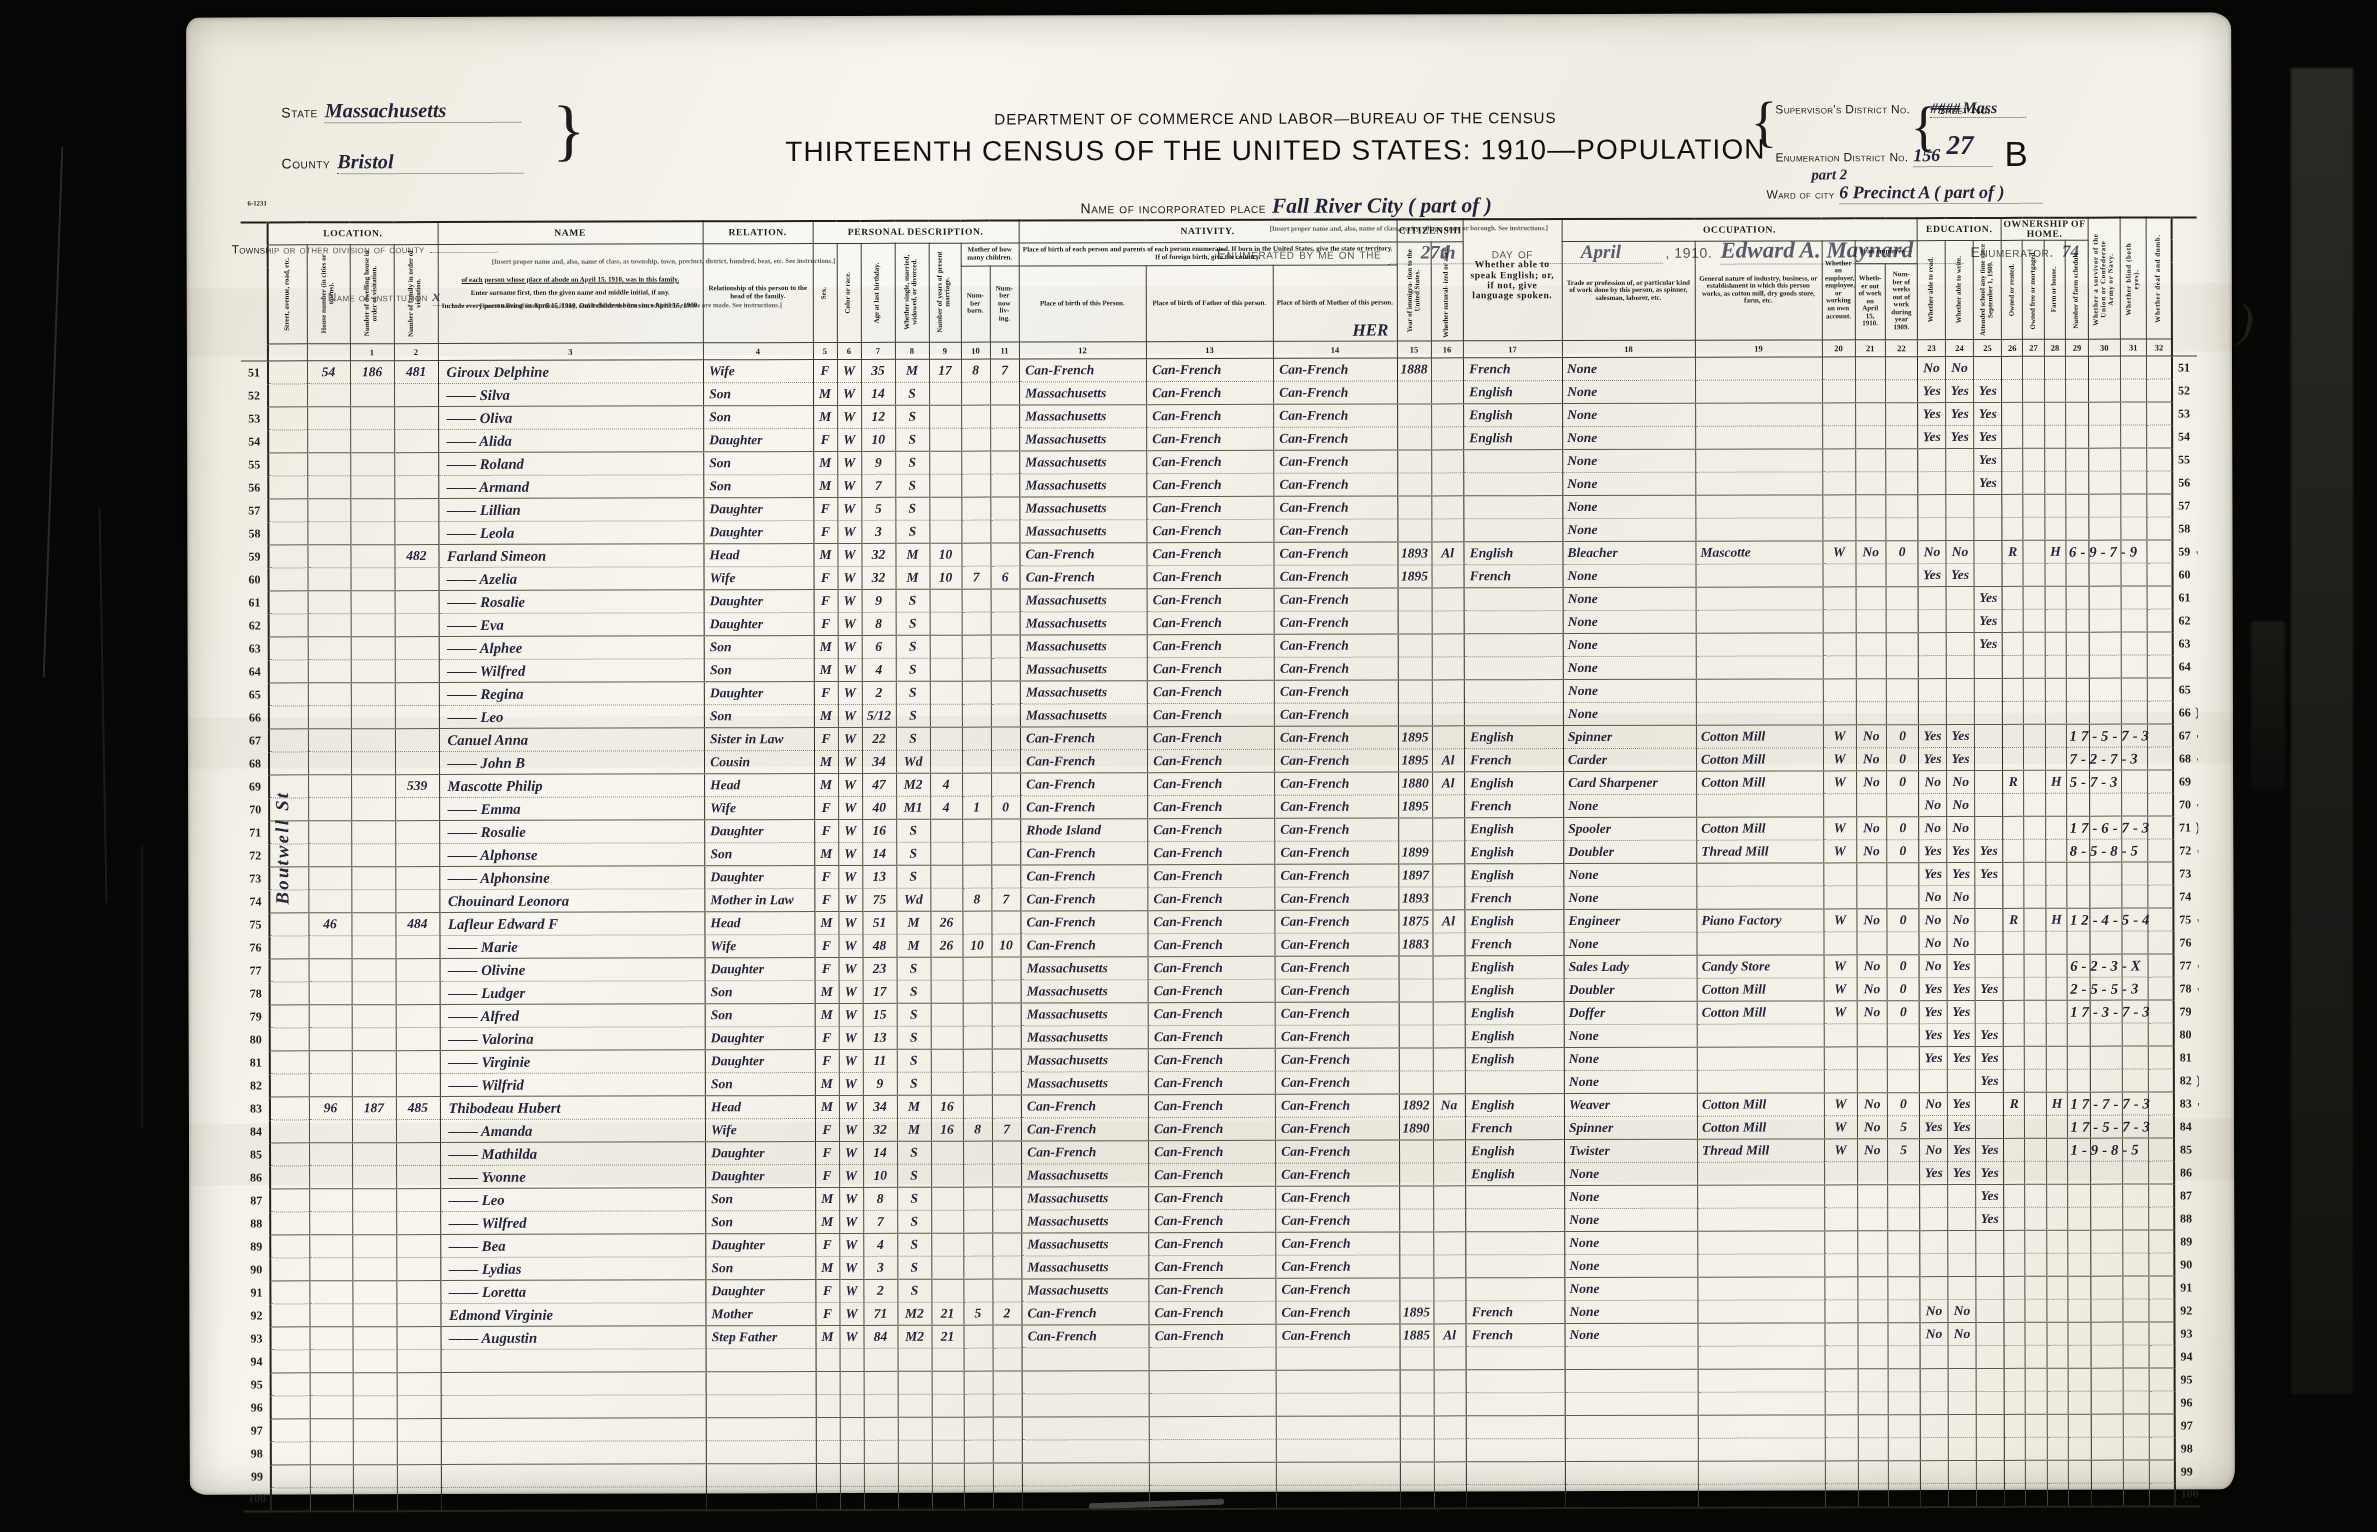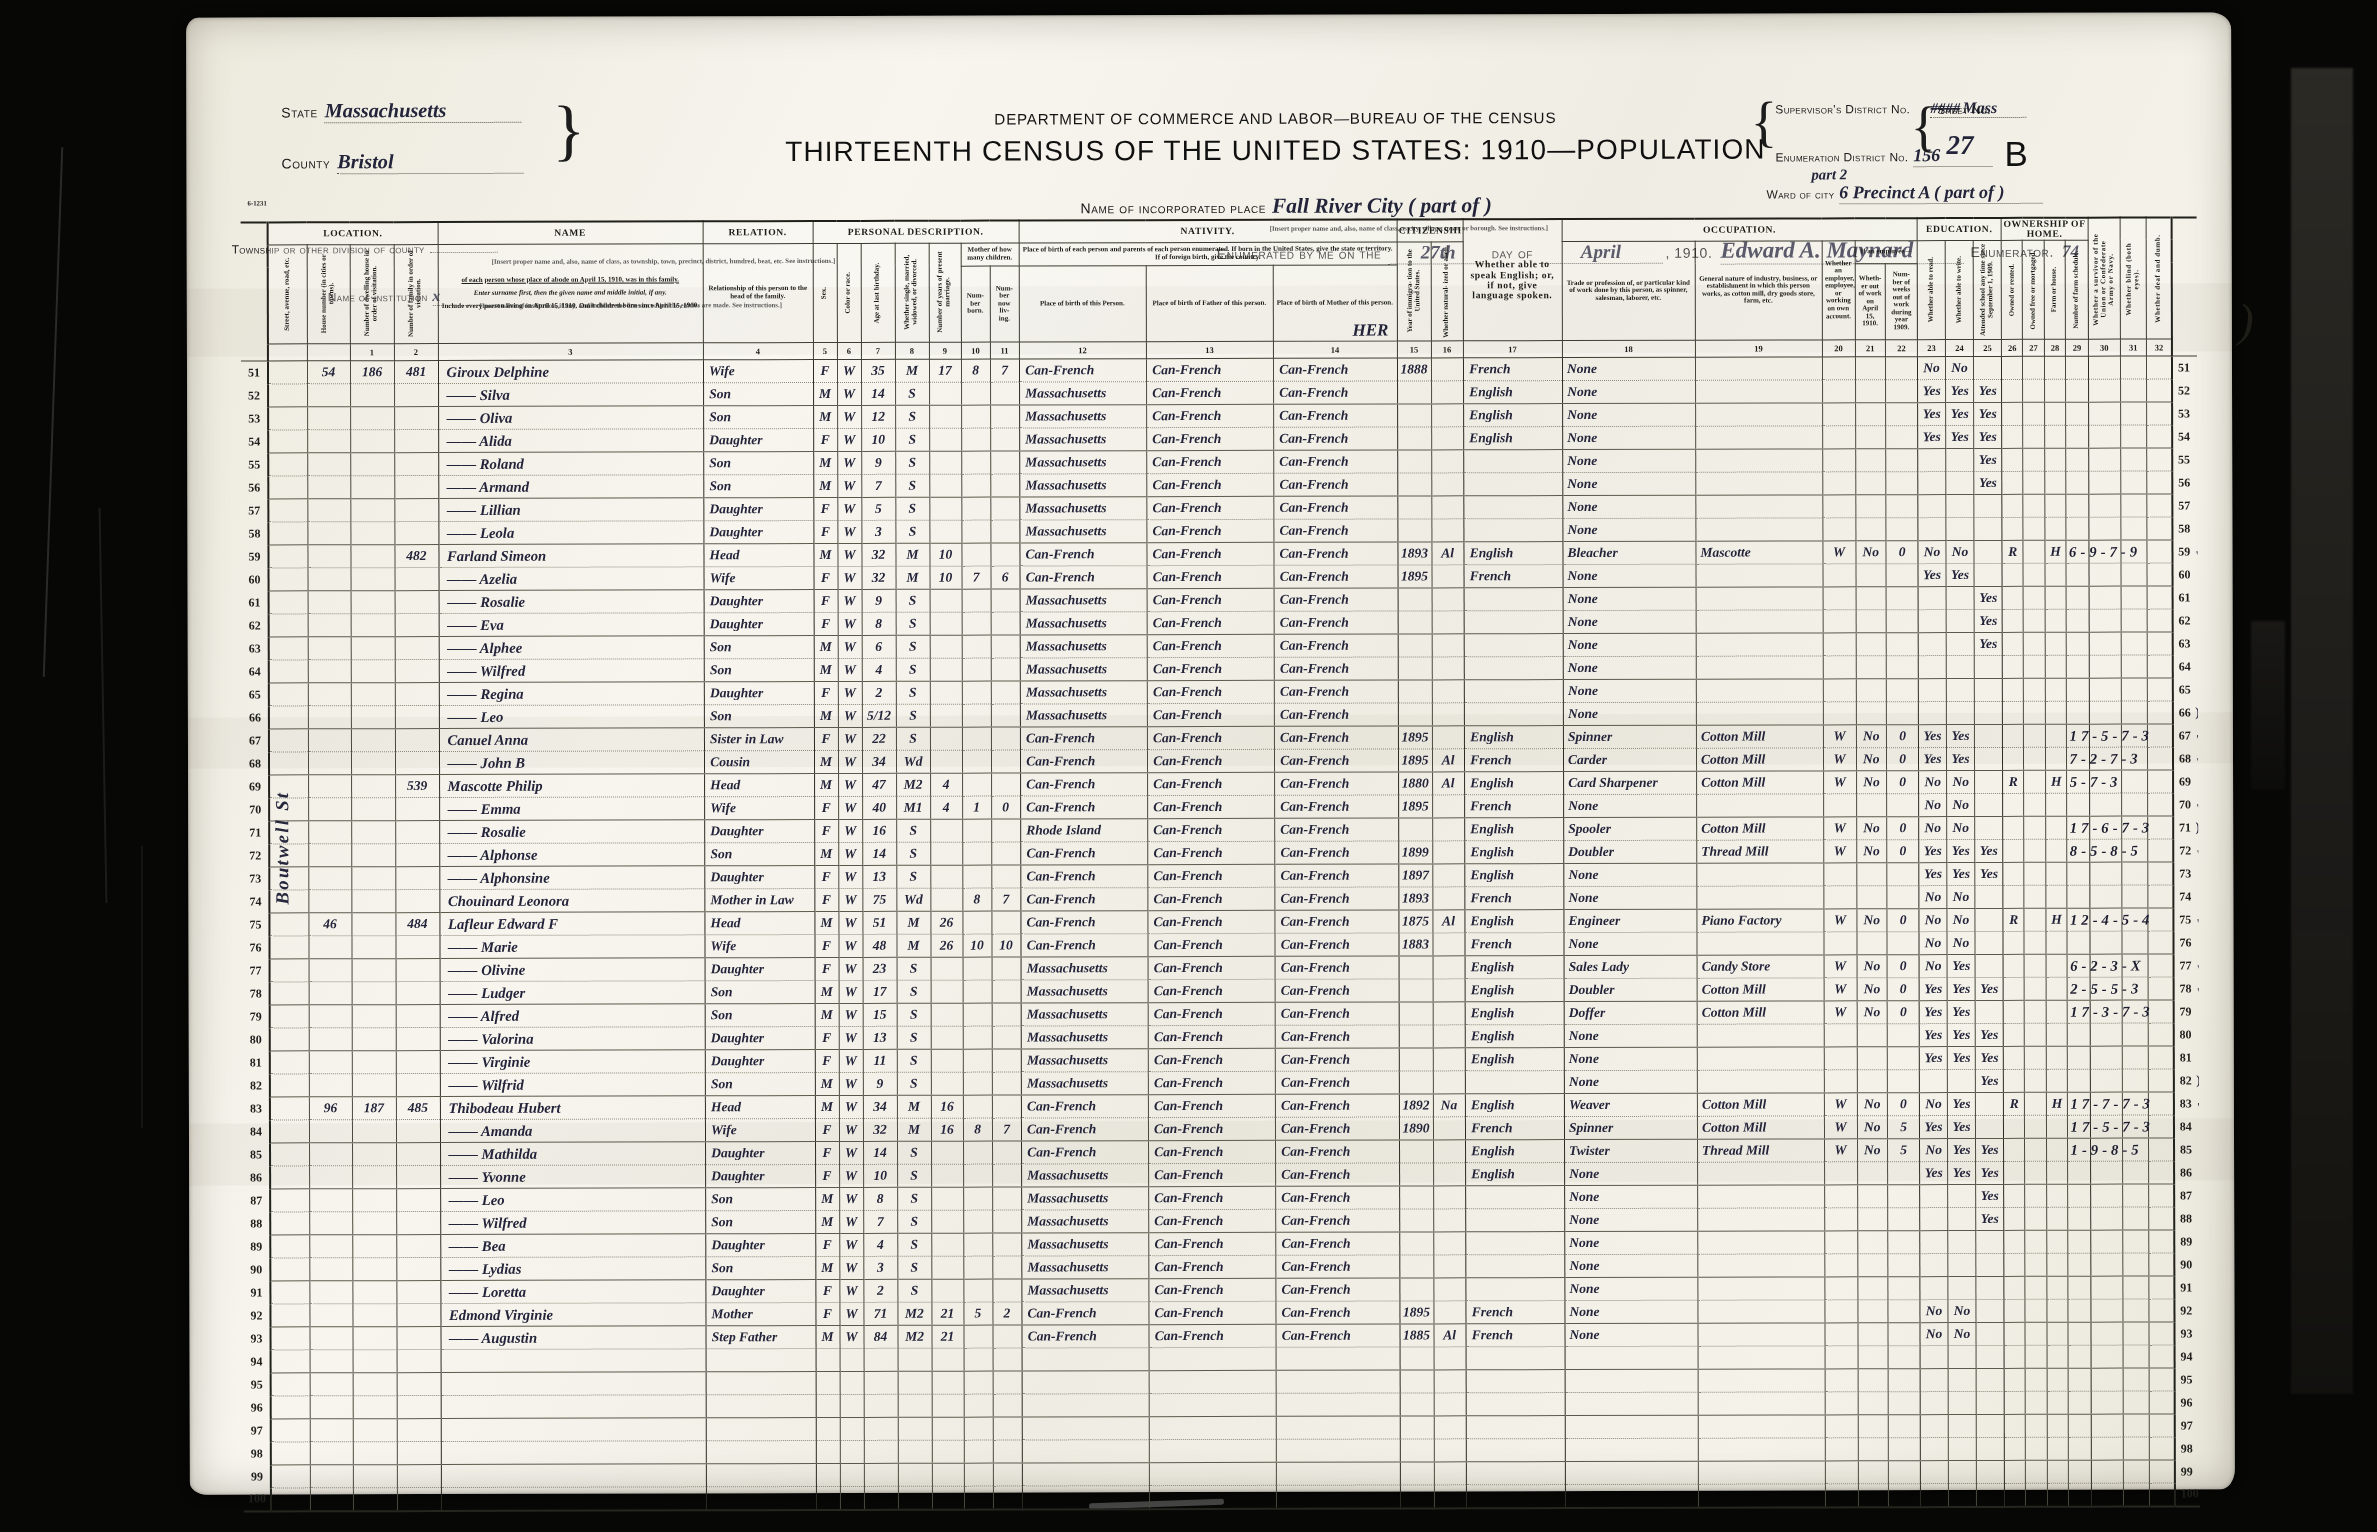--- a/index.html
+++ b/index.html
@@ -217,21 +217,21 @@
             <div>House number (in cities or towns).</div>
           </th>
         <th rowspan="2" class="vert">
             <div>Number of dwelling house in order of visitation.</div>
           </th>
         <th rowspan="2" class="vert">
             <div>Number of family in order of visitation.</div>
           </th>
         <th rowspan="2" class="desc bL2">
           <div style="text-decoration:underline;">of each person whose place of abode on April 15, 1910, was in this family.</div>
-          <div style="margin-top:5.6px;font-style:italic;">Enter surname first, then the given name and middle initial, if any.</div>
+          <div style="margin-top:5.6px;">Enter surname first, then the given name and middle initial, if any.</div>
           <div style="margin-top:5.6px;">Include every person living on April 15, 1910.  Omit children born since April 15, 1910.</div>
         </th>
         <th rowspan="2" class="desc bL2">Relationship of this person to the head of the family.</th>
         <th rowspan="2" class="vert bL2">
             <div>Sex.</div>
           </th>
         <th rowspan="2" class="vert">
             <div>Color or race.</div>
           </th>
         <th rowspan="2" class="vert">

